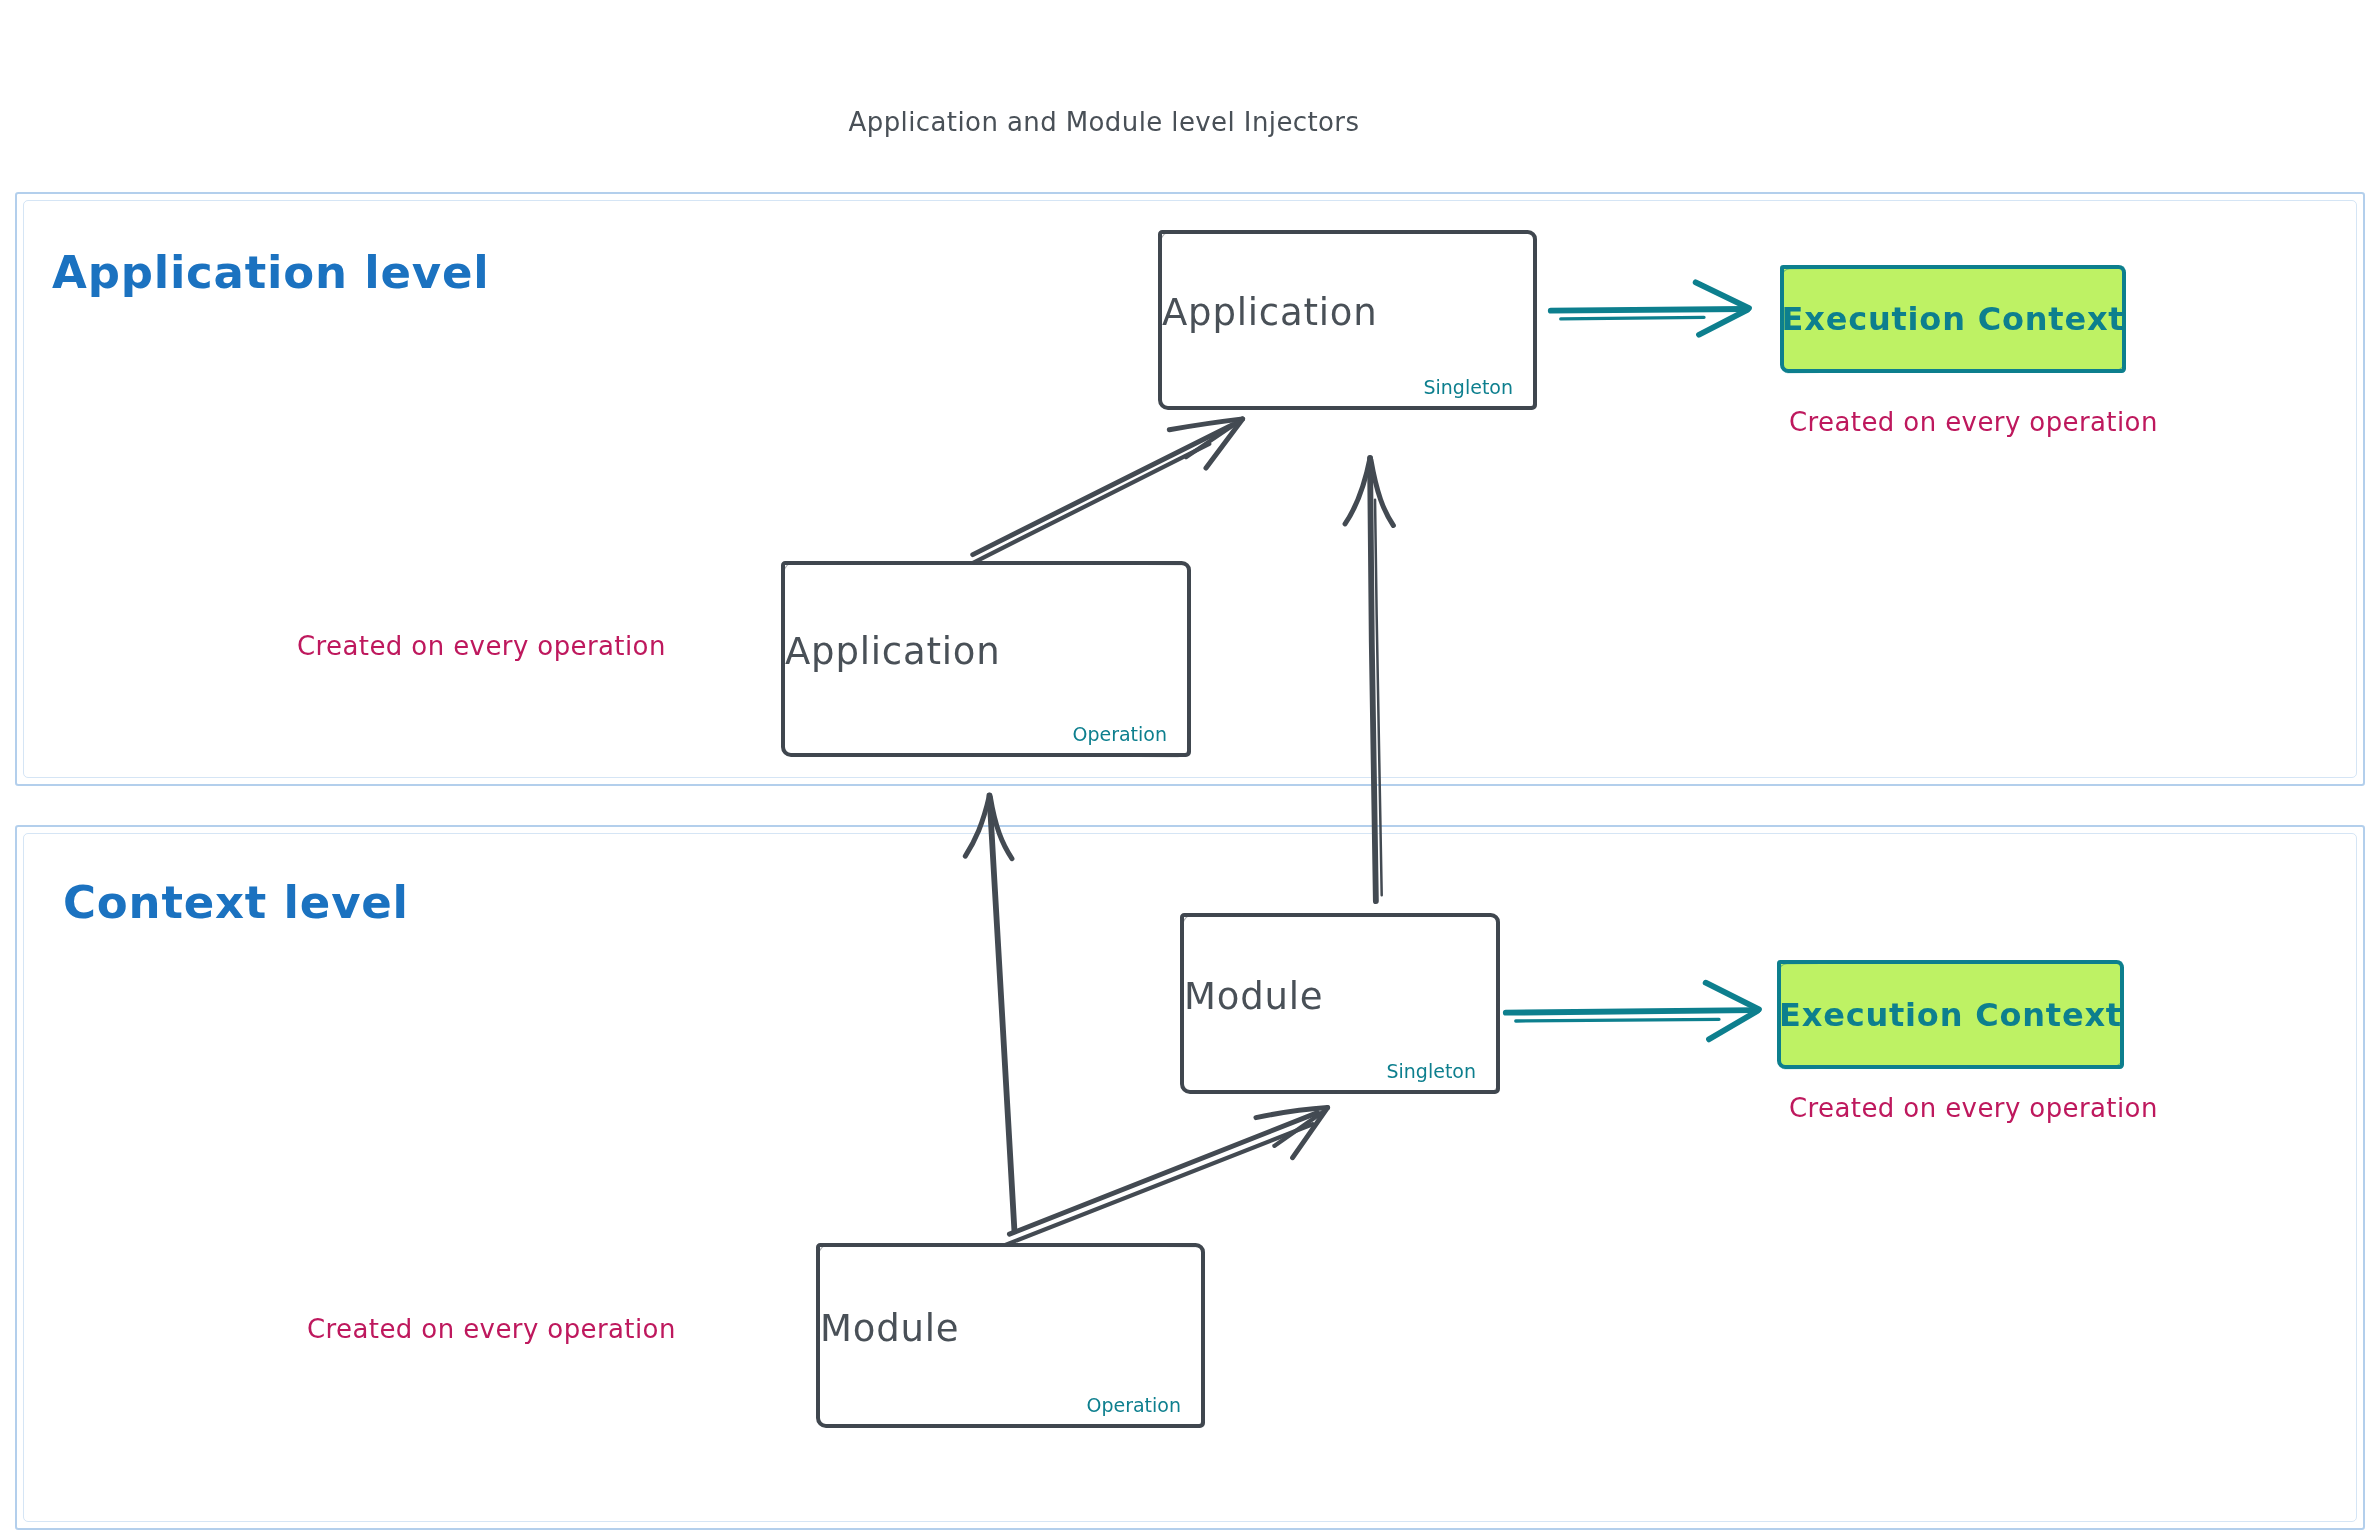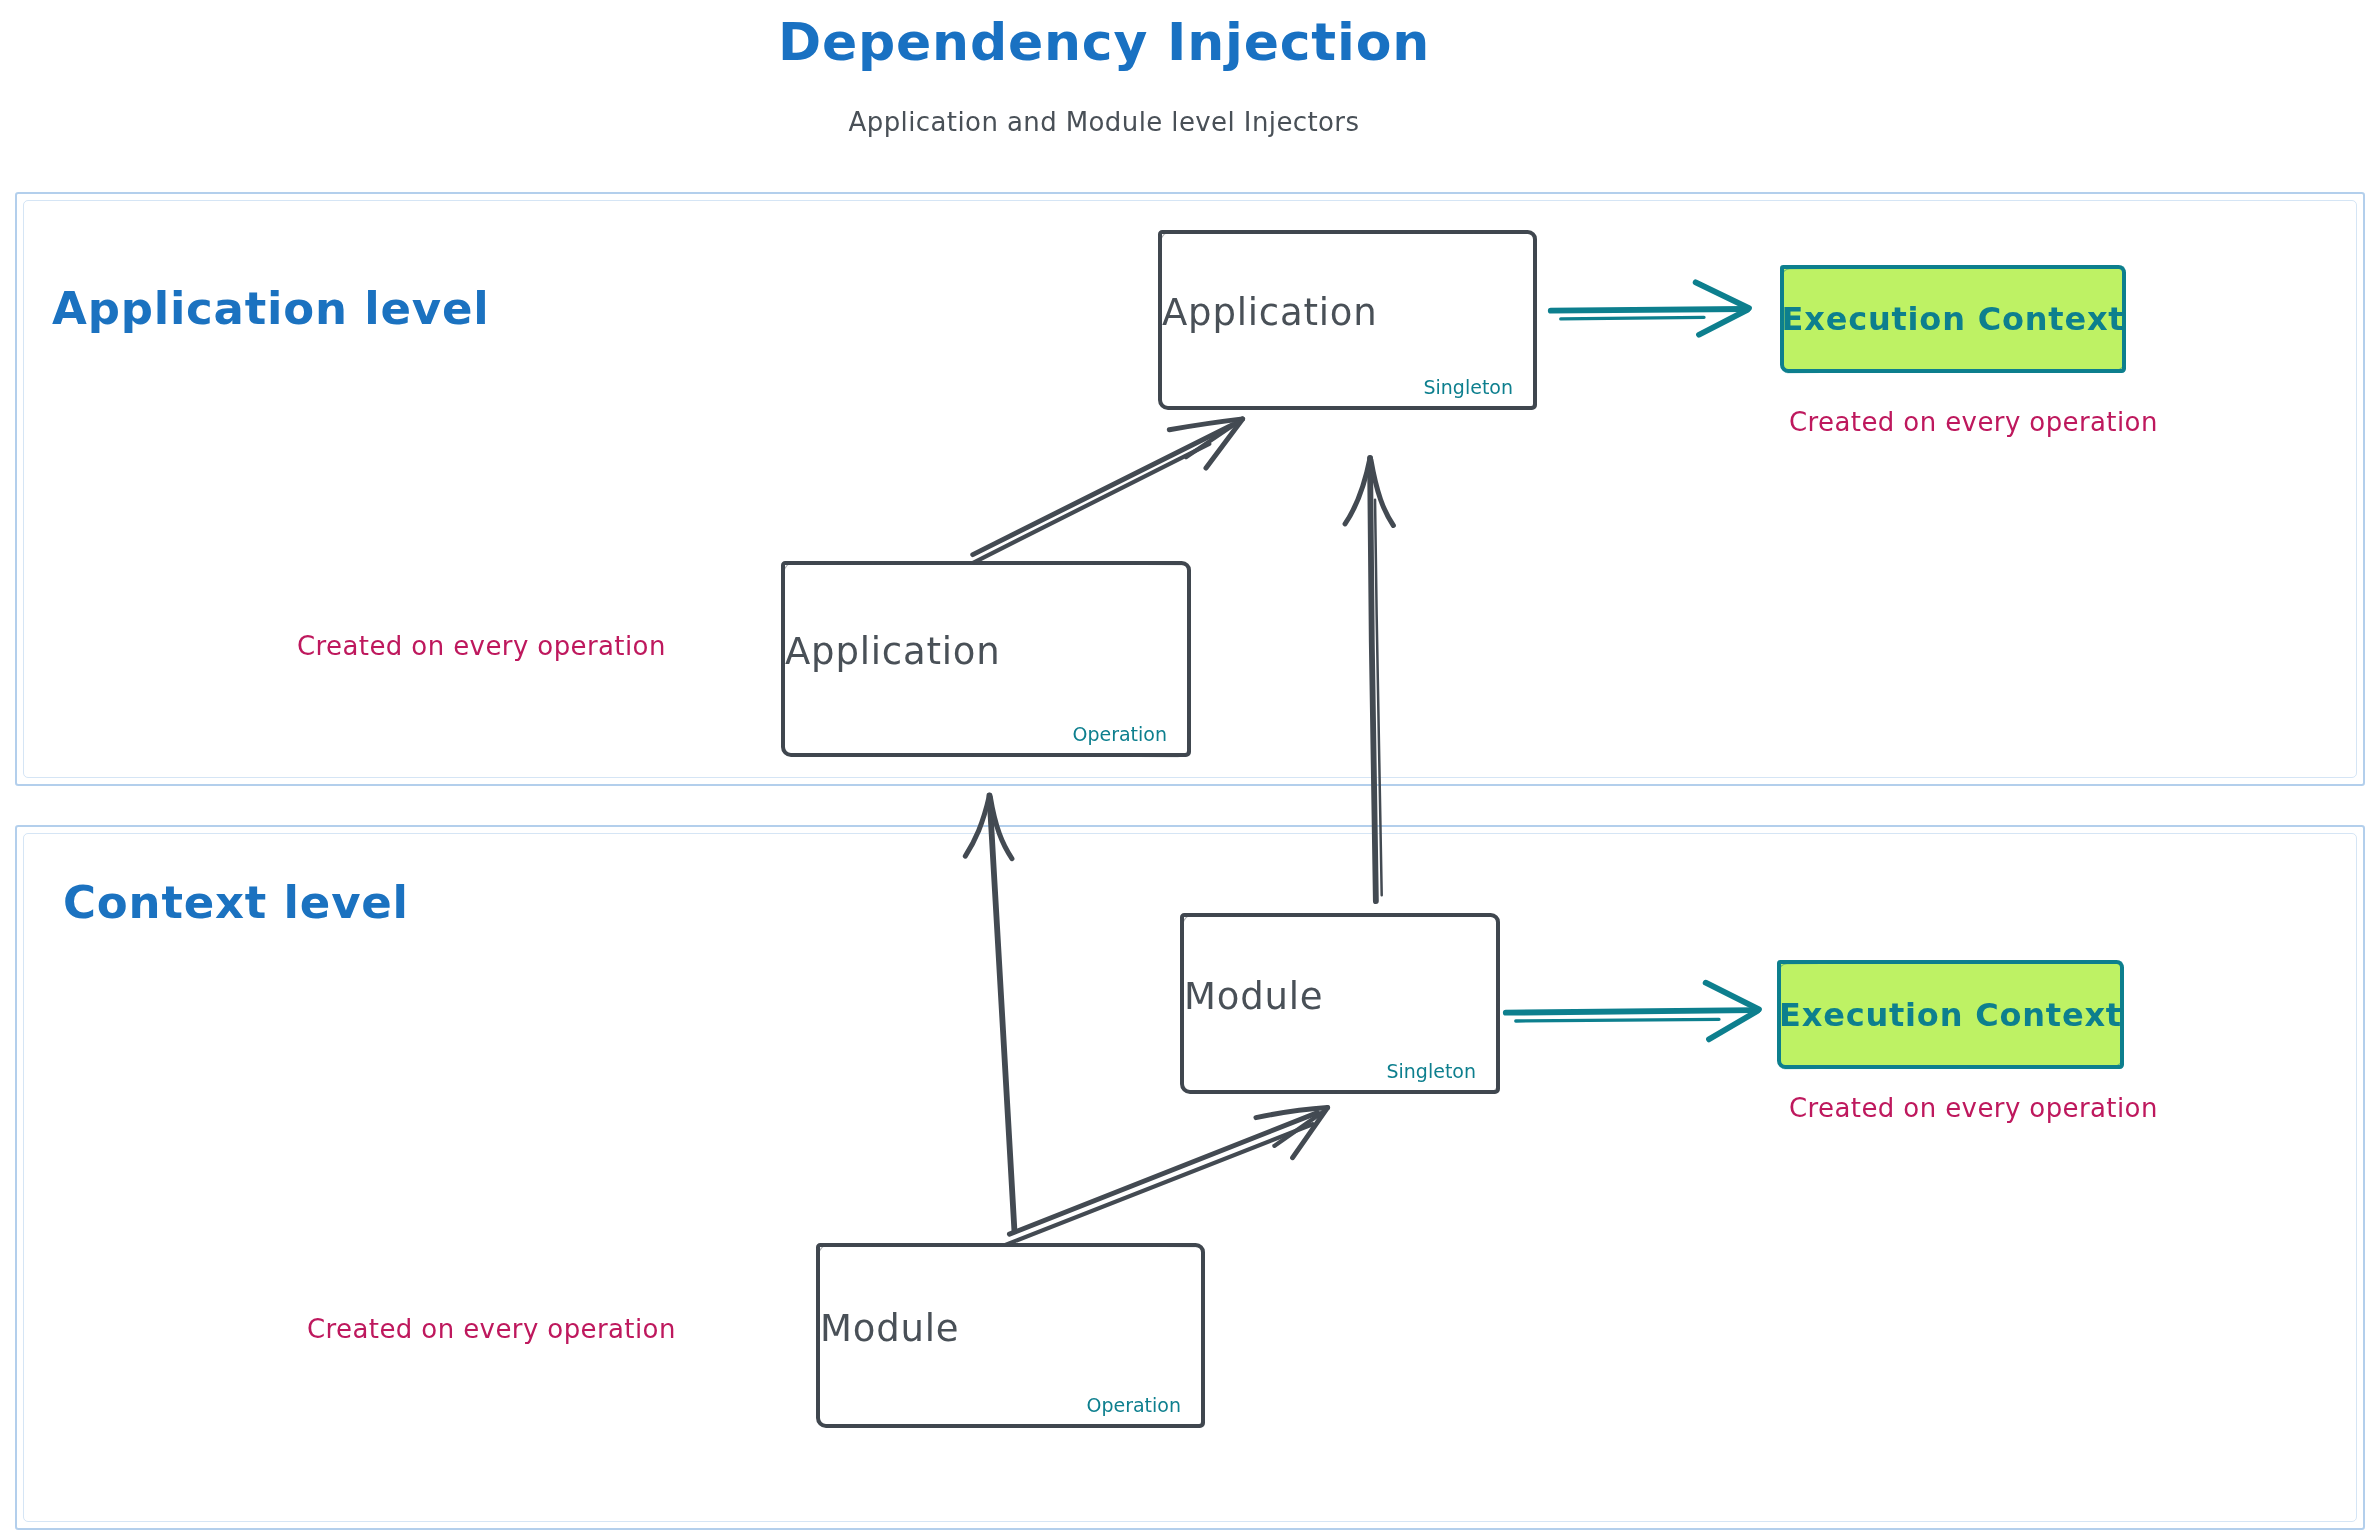--- a/index.html
+++ b/index.html
@@ -31,21 +31,21 @@
     content:"";position:absolute;inset:5.8px;
     border:1.2px solid rgba(179,207,236,.55);
     border-radius:5px;pointer-events:none;
   }
   .level-app{top:192px;height:590px;}
   .level-module{top:825px;height:701px;}
   .level-label{
     position:absolute;font-size:45px;font-weight:600;
     color:#1b72c0;letter-spacing:0.8px;
   }
-  .label-app{left:52px;top:246px;margin-top:36px;}
+  .label-app{left:52px;top:246px;}
   .label-module{left:63px;top:876px;}
   
   .node-box{
     position:absolute;
     border:4.2px solid #40474f;
     border-radius:4.2px 9.2px 5px 10px;
     background:#fff;
     display:flex;align-items:center;justify-content:flex-start;
   }
   .node-box::after{
@@ -95,21 +95,20 @@
   
   .arrows{position:absolute;left:0;top:0;pointer-events:none;}
   .dark-stroke{stroke:#434a52;fill:none;stroke-linecap:round;}
   .teal-stroke{stroke:#0d7f8e;fill:none;stroke-linecap:round;}
 </style>
 </head>
 <body>
 
 <div class="canvas">
 
-  <div class="title">Dependency Injection</div>
   <div class="subtitle">Application and Module level Injectors</div>
 
   <div class="level-container level-app"></div>
   <div class="level-container level-module"></div>
 
   <div class="level-label label-app">Application level</div>
   <div class="level-label label-module">Context level</div>
 
   <svg class="arrows" width="2377" height="1534" viewBox="0 0 2854 1842">
 

